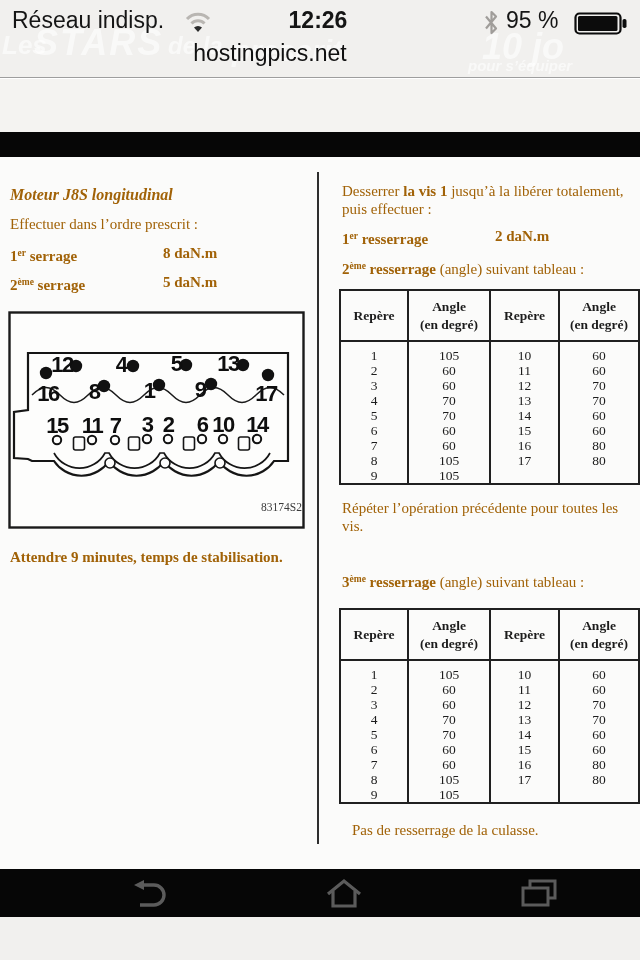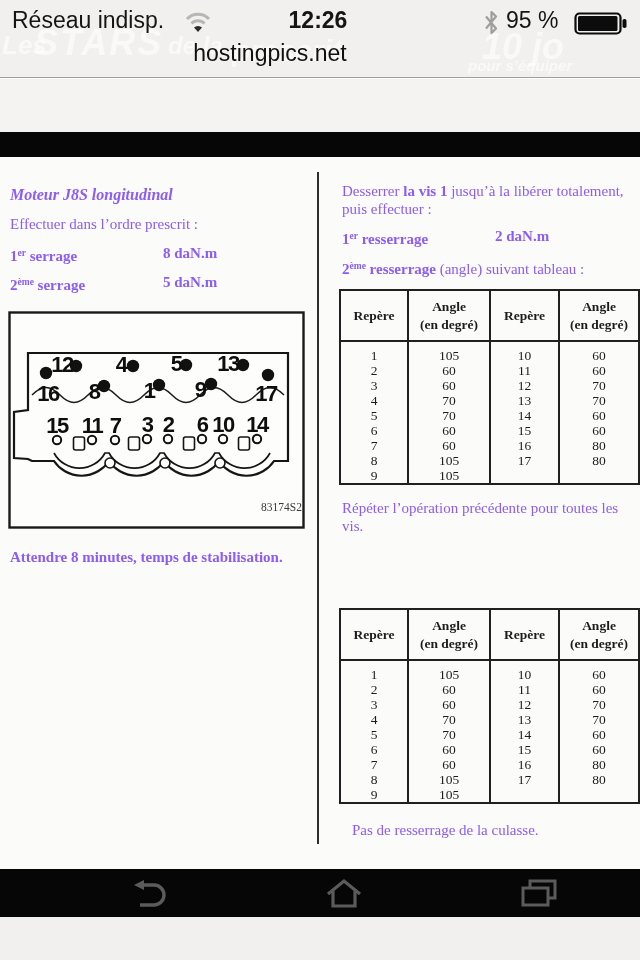--- a/index.html
+++ b/index.html
@@ -21,21 +21,21 @@
           font-family:"Liberation Sans",sans-serif; font-size:23px; color:#101010; }
   .icon-abs { position:absolute; }
 
   
   .gap-band   { position:absolute; left:0; top:79px;  width:640px; height:53px; background:#f4f3f1; }
   .black-band { position:absolute; left:0; top:132px; width:640px; height:25px; background:#060606; }
   .doc        { position:absolute; left:0; top:157px; width:640px; height:712px; background:#fbfbfa; }
 
   
   .abs { position:absolute; }
-  .doc-text { font-size:15px; line-height:17.5px; color:#8b5cf6; }
+  .doc-text { font-size:15px; line-height:17.5px; color:#a16207; }
   .b { font-weight:bold; }
   .bi { font-weight:bold; font-style:italic; }
   sup.sp { font-size:9.5px; vertical-align:5px; font-weight:inherit; }
   .step-row { position:absolute; width:300px; height:18px; }
   .step-val { position:absolute; left:153px; top:0; font-weight:bold; }
   .vdivider { position:absolute; left:317px; top:172px; width:2px; height:672px; background:#2e2e2e; }
 
   
   .spec-table { position:absolute; border-collapse:collapse; table-layout:fixed;
                 border:2px solid #202020; background:transparent; }
@@ -167,21 +167,21 @@
           <text x="107" y="122" text-anchor="middle" font-family="Liberation Sans, sans-serif" font-size="22" font-weight="bold" letter-spacing="-1.5" fill="#0e0e0e">7</text>
           <text x="139" y="121" text-anchor="middle" font-family="Liberation Sans, sans-serif" font-size="22" font-weight="bold" letter-spacing="-1.5" fill="#0e0e0e">3</text>
           <text x="160" y="121" text-anchor="middle" font-family="Liberation Sans, sans-serif" font-size="22" font-weight="bold" letter-spacing="-1.5" fill="#0e0e0e">2</text>
           <text x="194" y="121" text-anchor="middle" font-family="Liberation Sans, sans-serif" font-size="22" font-weight="bold" letter-spacing="-1.5" fill="#0e0e0e">6</text>
           <text x="215" y="121" text-anchor="middle" font-family="Liberation Sans, sans-serif" font-size="22" font-weight="bold" letter-spacing="-1.5" fill="#0e0e0e">10</text>
           <text x="249" y="121" text-anchor="middle" font-family="Liberation Sans, sans-serif" font-size="22" font-weight="bold" letter-spacing="-1.5" fill="#0e0e0e">14</text>
         </g>
       <text x="294" y="200" text-anchor="end" font-family="Liberation Serif,serif" font-size="11.5" fill="#3a3a3a" id="fig-ref">83174S2</text>
     </svg>
 
-    <div class="abs b doc-text" style="left:10px;top:392px;">Attendre 8 minutes, temps de stabilisation.</div>
+    <div class="abs b doc-text" style="left:10px;top:392px;">Attendre 9 minutes, temps de stabilisation.</div>
 
     <div class="abs doc-text" style="left:342px;top:26px;width:296px;">
       <span>Desserrer </span><span class="b">la vis 1</span><span> jusqu’à la libérer totalement,</span><br>
       <span>puis effectuer :</span>
     </div>
 
     <div class="step-row" style="left:342px;top:71px;">
       <span class="b doc-text"><span>1</span><sup class="sp">er</sup><span> resserrage</span></span>
       <span class="step-val doc-text">2 daN.m</span>
     </div>
@@ -260,20 +260,23 @@
             <td></td>
             <td></td>
           </tr>
         </tbody>
     </table>
 
     <div class="abs doc-text" style="left:342px;top:343px;width:300px;">
       <span>Répéter l’opération précédente pour toutes les</span><br><span>vis.</span>
     </div>
 
+    <div class="abs doc-text" style="left:342px;top:414px;">
+      <span class="b"><span>3</span><sup class="sp">ème</sup><span> resserrage</span></span><span> (angle) suivant tableau :</span>
+    </div>
 
     <table class="spec-table" style="left:339px;top:451px;">
       <colgroup>
           <col style="width:68px">
           <col style="width:82px">
           <col style="width:69px">
           <col style="width:80px">
         </colgroup>
       <thead>
           <tr>

